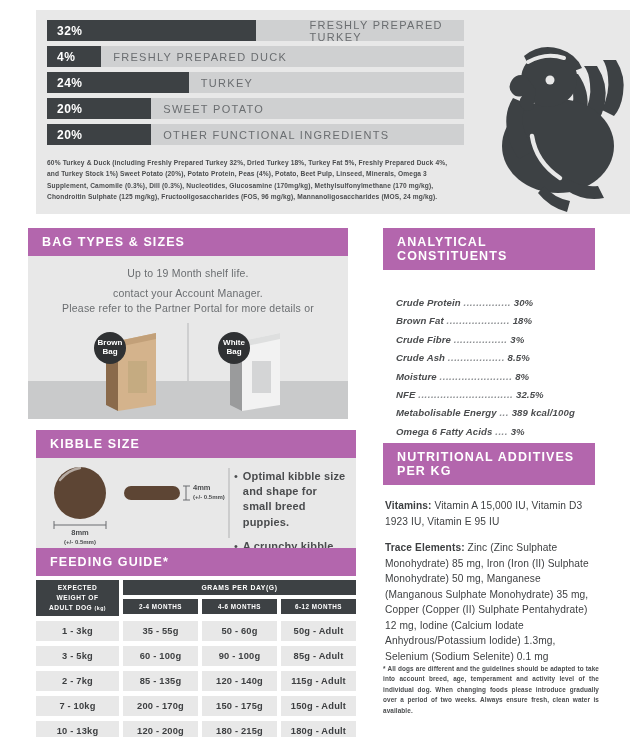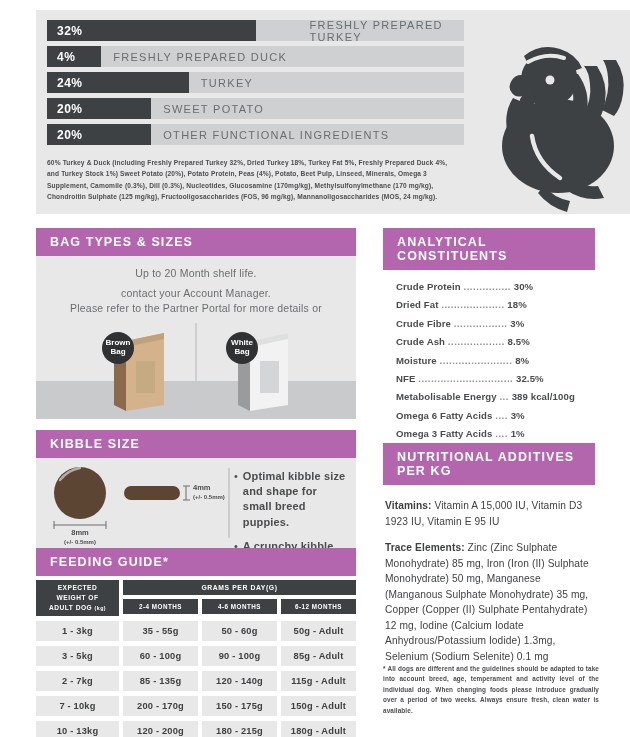--- a/index.html
+++ b/index.html
@@ -38,32 +38,32 @@
     color:#6a6d70;font-weight:500;
   }
   #comp-note{
     padding:7px 11px 12px 11px;width:434px;box-sizing:border-box;
     font-size:6.6px;line-height:1.72;color:#4a4c4e;font-weight:bold;
     letter-spacing:.15px;
   }
   #turkey{position:absolute;right:6px;bottom:0;width:168px;height:196px;}
 
   
-  #bags{left:36px;top:228px;width:264px;}
+  #bags{left:28px;top:228px;width:264px;}
   #bags .hdr{width:320px;}
   #bag-body{width:320px;height:163px;position:relative;overflow:hidden;}
   #bag-text{padding:10px 12px 0 12px;text-align:center;}
   #bag-text div{font-size:10.5px;color:#6a6d70;font-weight:500;line-height:1.45;letter-spacing:.2px;}
   #bag-text .l1{margin-bottom:5px;}
   #bag-scene{position:absolute;left:0;right:0;bottom:0;height:100px;}
 
   
   #analytical{left:383px;top:228px;width:212px;}
   #analytical .hdr{width:212px;}
-  #ac-body{padding:8px 0 10px 13px;width:212px;}
+  #ac-body{padding:24px 0 10px 13px;width:212px;font-style:italic;}
   .ac-row{font-size:9.6px;color:#4a4c4e;font-weight:600;line-height:1.92;white-space:nowrap;letter-spacing:.1px;}
   .ac-dots{color:#8d9093;letter-spacing:.5px;}
 
   
   #kibble{left:36px;top:430px;width:264px;}
   #kibble .hdr{width:320px;}
   #kib-body{width:320px;height:90px;position:relative;}
   #kib-svg{position:absolute;left:0;top:0;}
   #kib-bullets{position:absolute;left:198px;top:11px;width:112px;}
   .kb{display:flex;margin-bottom:9px;}
@@ -167,21 +167,21 @@
       <path d="M66 118 q4 26 28 42" stroke="#e8e8e8" stroke-width="4.5" fill="none" stroke-linecap="round"></path>
       <path d="M62 44 q18 -10 36 -4" stroke="#e8e8e8" stroke-width="4" fill="none" stroke-linecap="round"></path>
     </svg>
   </div>
 </div>
 
 <div class="panel" id="bags">
   <div class="hdr">BAG TYPES &amp; SIZES</div>
   <div class="body-grey" id="bag-body">
     <div id="bag-text">
-      <div class="l1">Up to 20 Month shelf life.</div>
+      <div class="l1">Up to 19 Month shelf life.</div>
       <div>contact your Account Manager.</div>
       <div>Please refer to the Partner Portal for more details or</div>
     </div>
     <svg id="bag-scene" viewBox="0 0 320 100">
       <rect x="0" y="0" width="320" height="62" fill="#e8e8e8"></rect>
       <rect x="0" y="62" width="320" height="38" fill="#c9cacb"></rect>
       <line x1="160" y1="4" x2="160" y2="62" stroke="#c4c5c6" stroke-width="1.4"></line>
 
       <polygon points="78,30 90,22 90,92 78,86" fill="#8a6a4b"></polygon>
       <polygon points="90,22 128,14 128,86 90,92" fill="#d4b38c"></polygon>
@@ -199,21 +199,21 @@
       <text x="206" y="26" text-anchor="middle" font-family="Liberation Sans, sans-serif" font-size="8" font-weight="bold" fill="#ffffff">White</text>
       <text x="206" y="35" text-anchor="middle" font-family="Liberation Sans, sans-serif" font-size="8" font-weight="bold" fill="#ffffff">Bag</text>
     </svg>
   </div>
 </div>
 
 <div class="panel" id="analytical">
   <div class="hdr">ANALYTICAL CONSTITUENTS</div>
   <div id="ac-body">
       <div class="ac-row"><span>Crude Protein</span> <span class="ac-dots">...............</span> <span>30%</span></div>
-      <div class="ac-row"><span>Dried Fat</span> <span class="ac-dots">....................</span> <span>18%</span></div>
+      <div class="ac-row"><span>Brown Fat</span> <span class="ac-dots">....................</span> <span>18%</span></div>
       <div class="ac-row"><span>Crude Fibre</span> <span class="ac-dots">.................</span> <span>3%</span></div>
       <div class="ac-row"><span>Crude Ash</span> <span class="ac-dots">..................</span> <span>8.5%</span></div>
       <div class="ac-row"><span>Moisture</span> <span class="ac-dots">.......................</span> <span>8%</span></div>
       <div class="ac-row"><span>NFE</span> <span class="ac-dots">..............................</span> <span>32.5%</span></div>
       <div class="ac-row"><span>Metabolisable Energy</span> <span class="ac-dots">...</span> <span>389 kcal/100g</span></div>
       <div class="ac-row"><span>Omega 6 Fatty Acids</span> <span class="ac-dots">....</span> <span>3%</span></div>
       <div class="ac-row"><span>Omega 3 Fatty Acids</span> <span class="ac-dots">....</span> <span>1%</span></div>
       <div class="ac-row"><span>Calcium</span> <span class="ac-dots">.......................</span> <span>1.4%</span></div>
       <div class="ac-row"><span>Phosphorus</span> <span class="ac-dots">.....................</span> <span>1.2%</span></div>
     </div>

